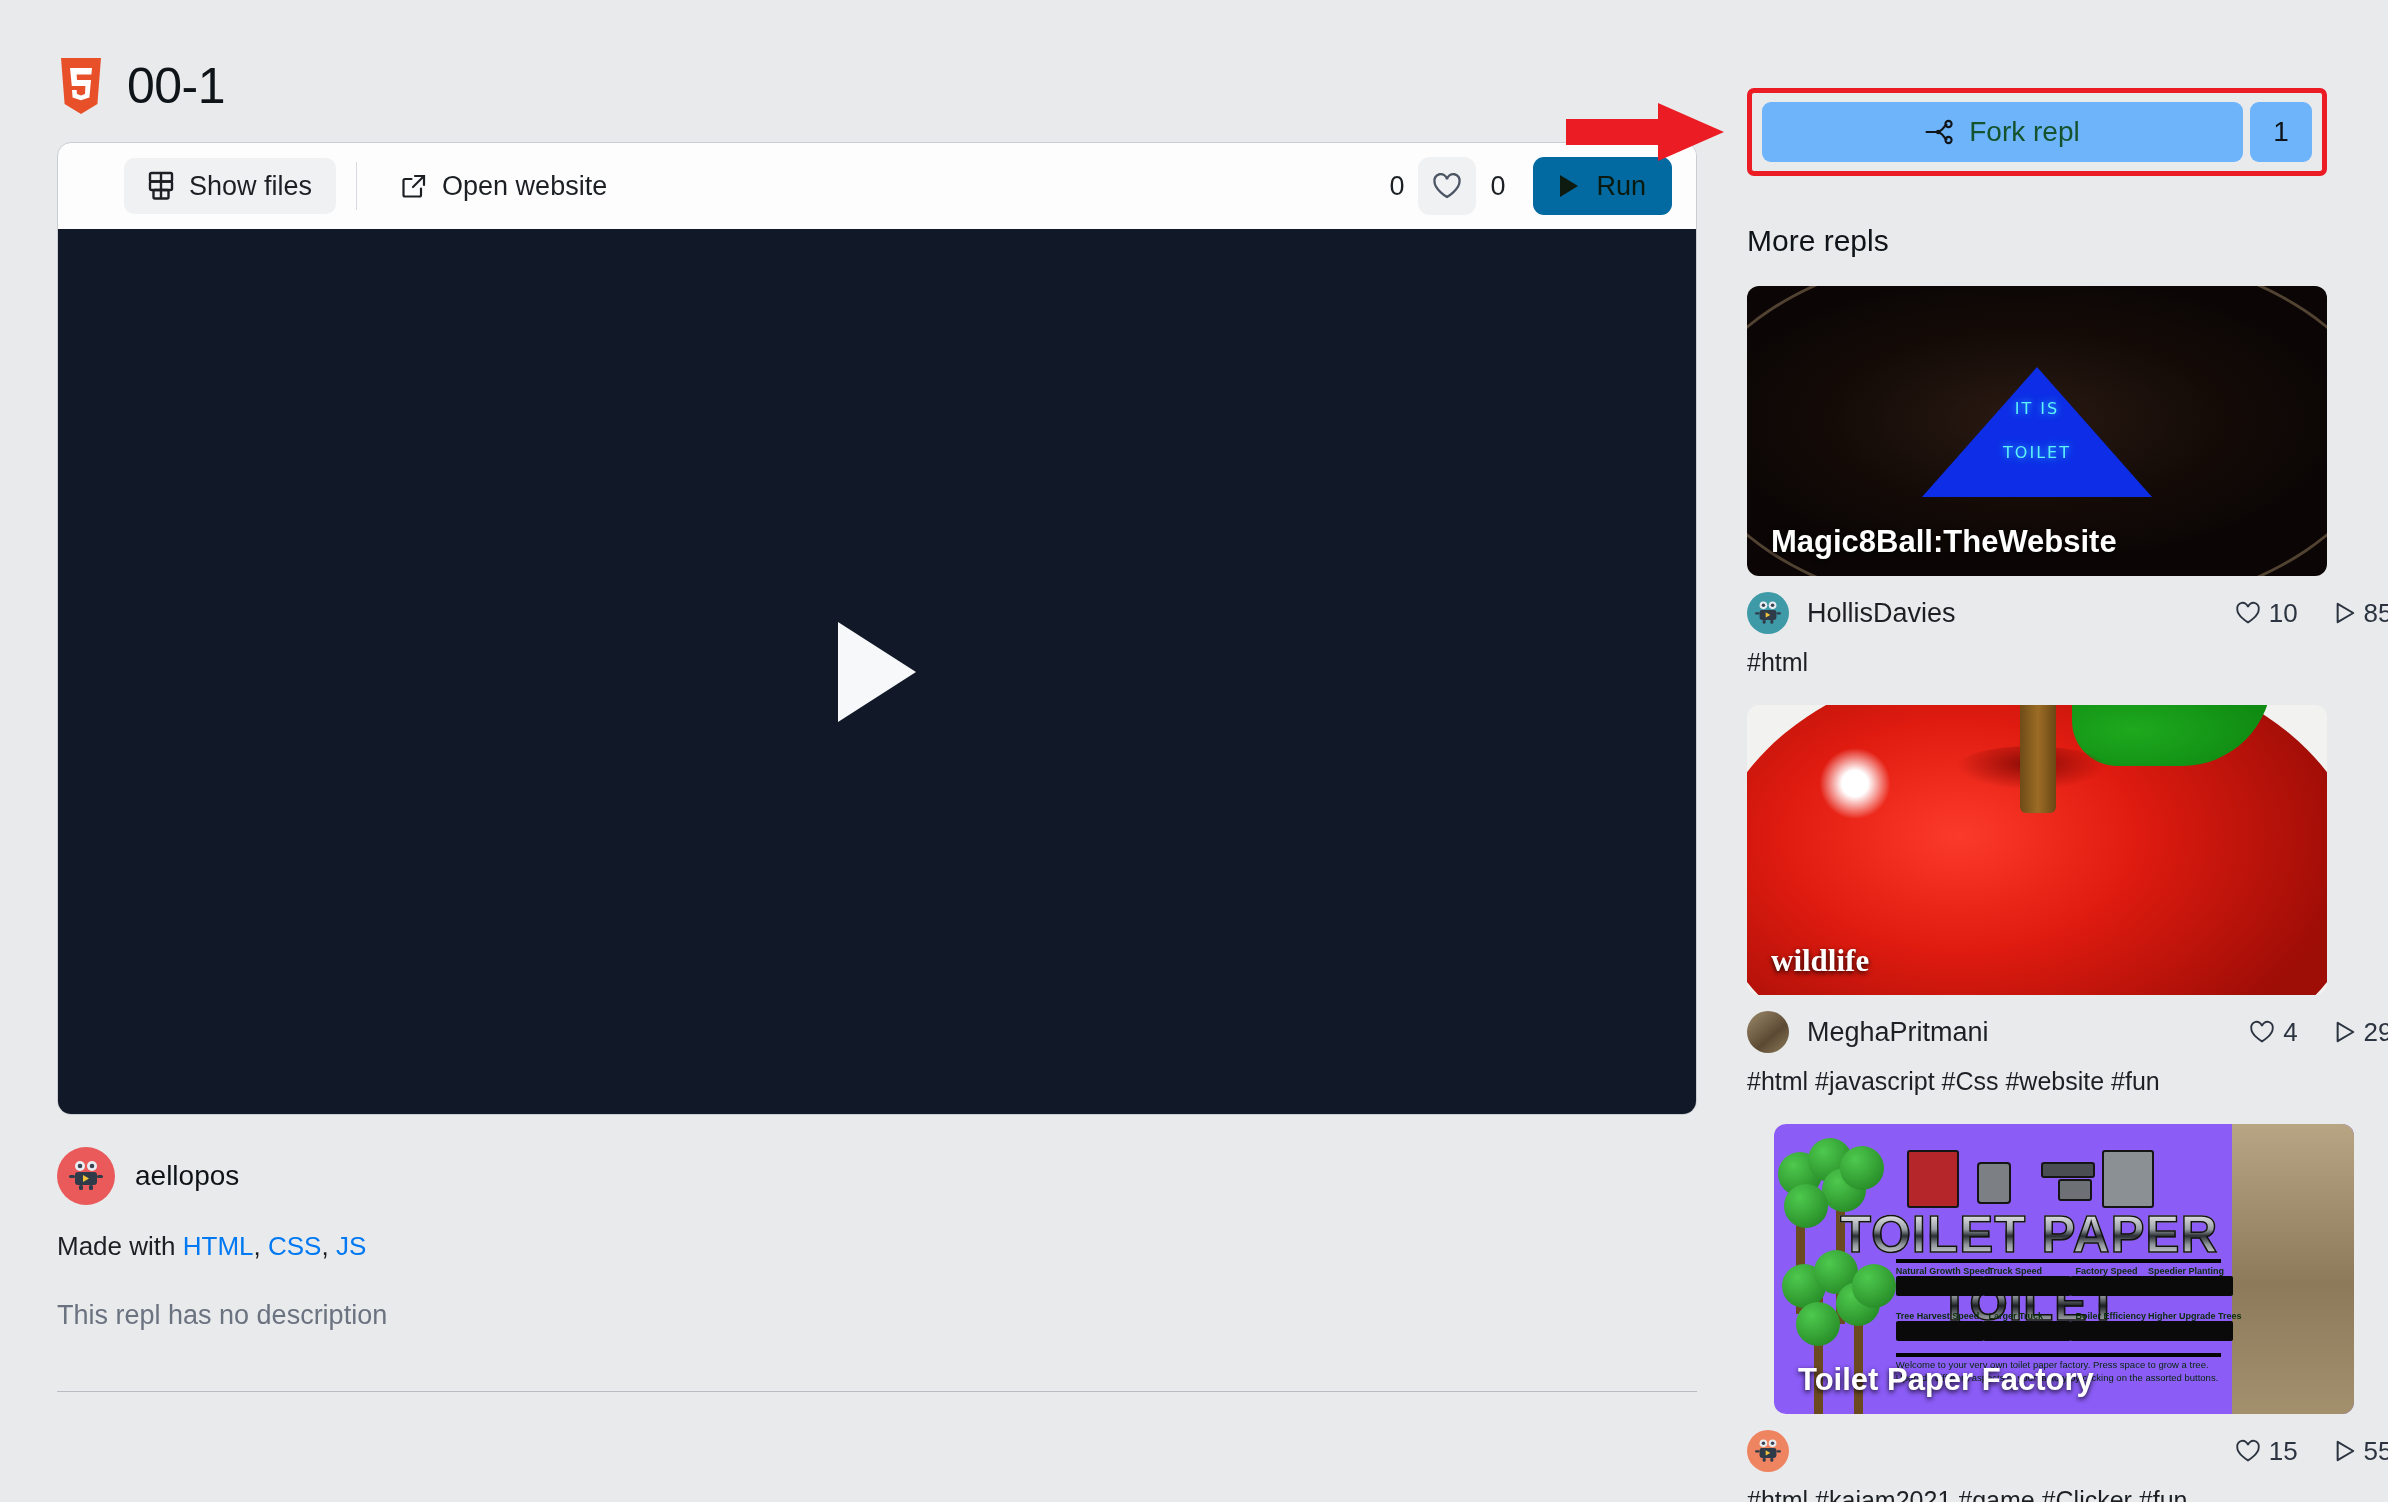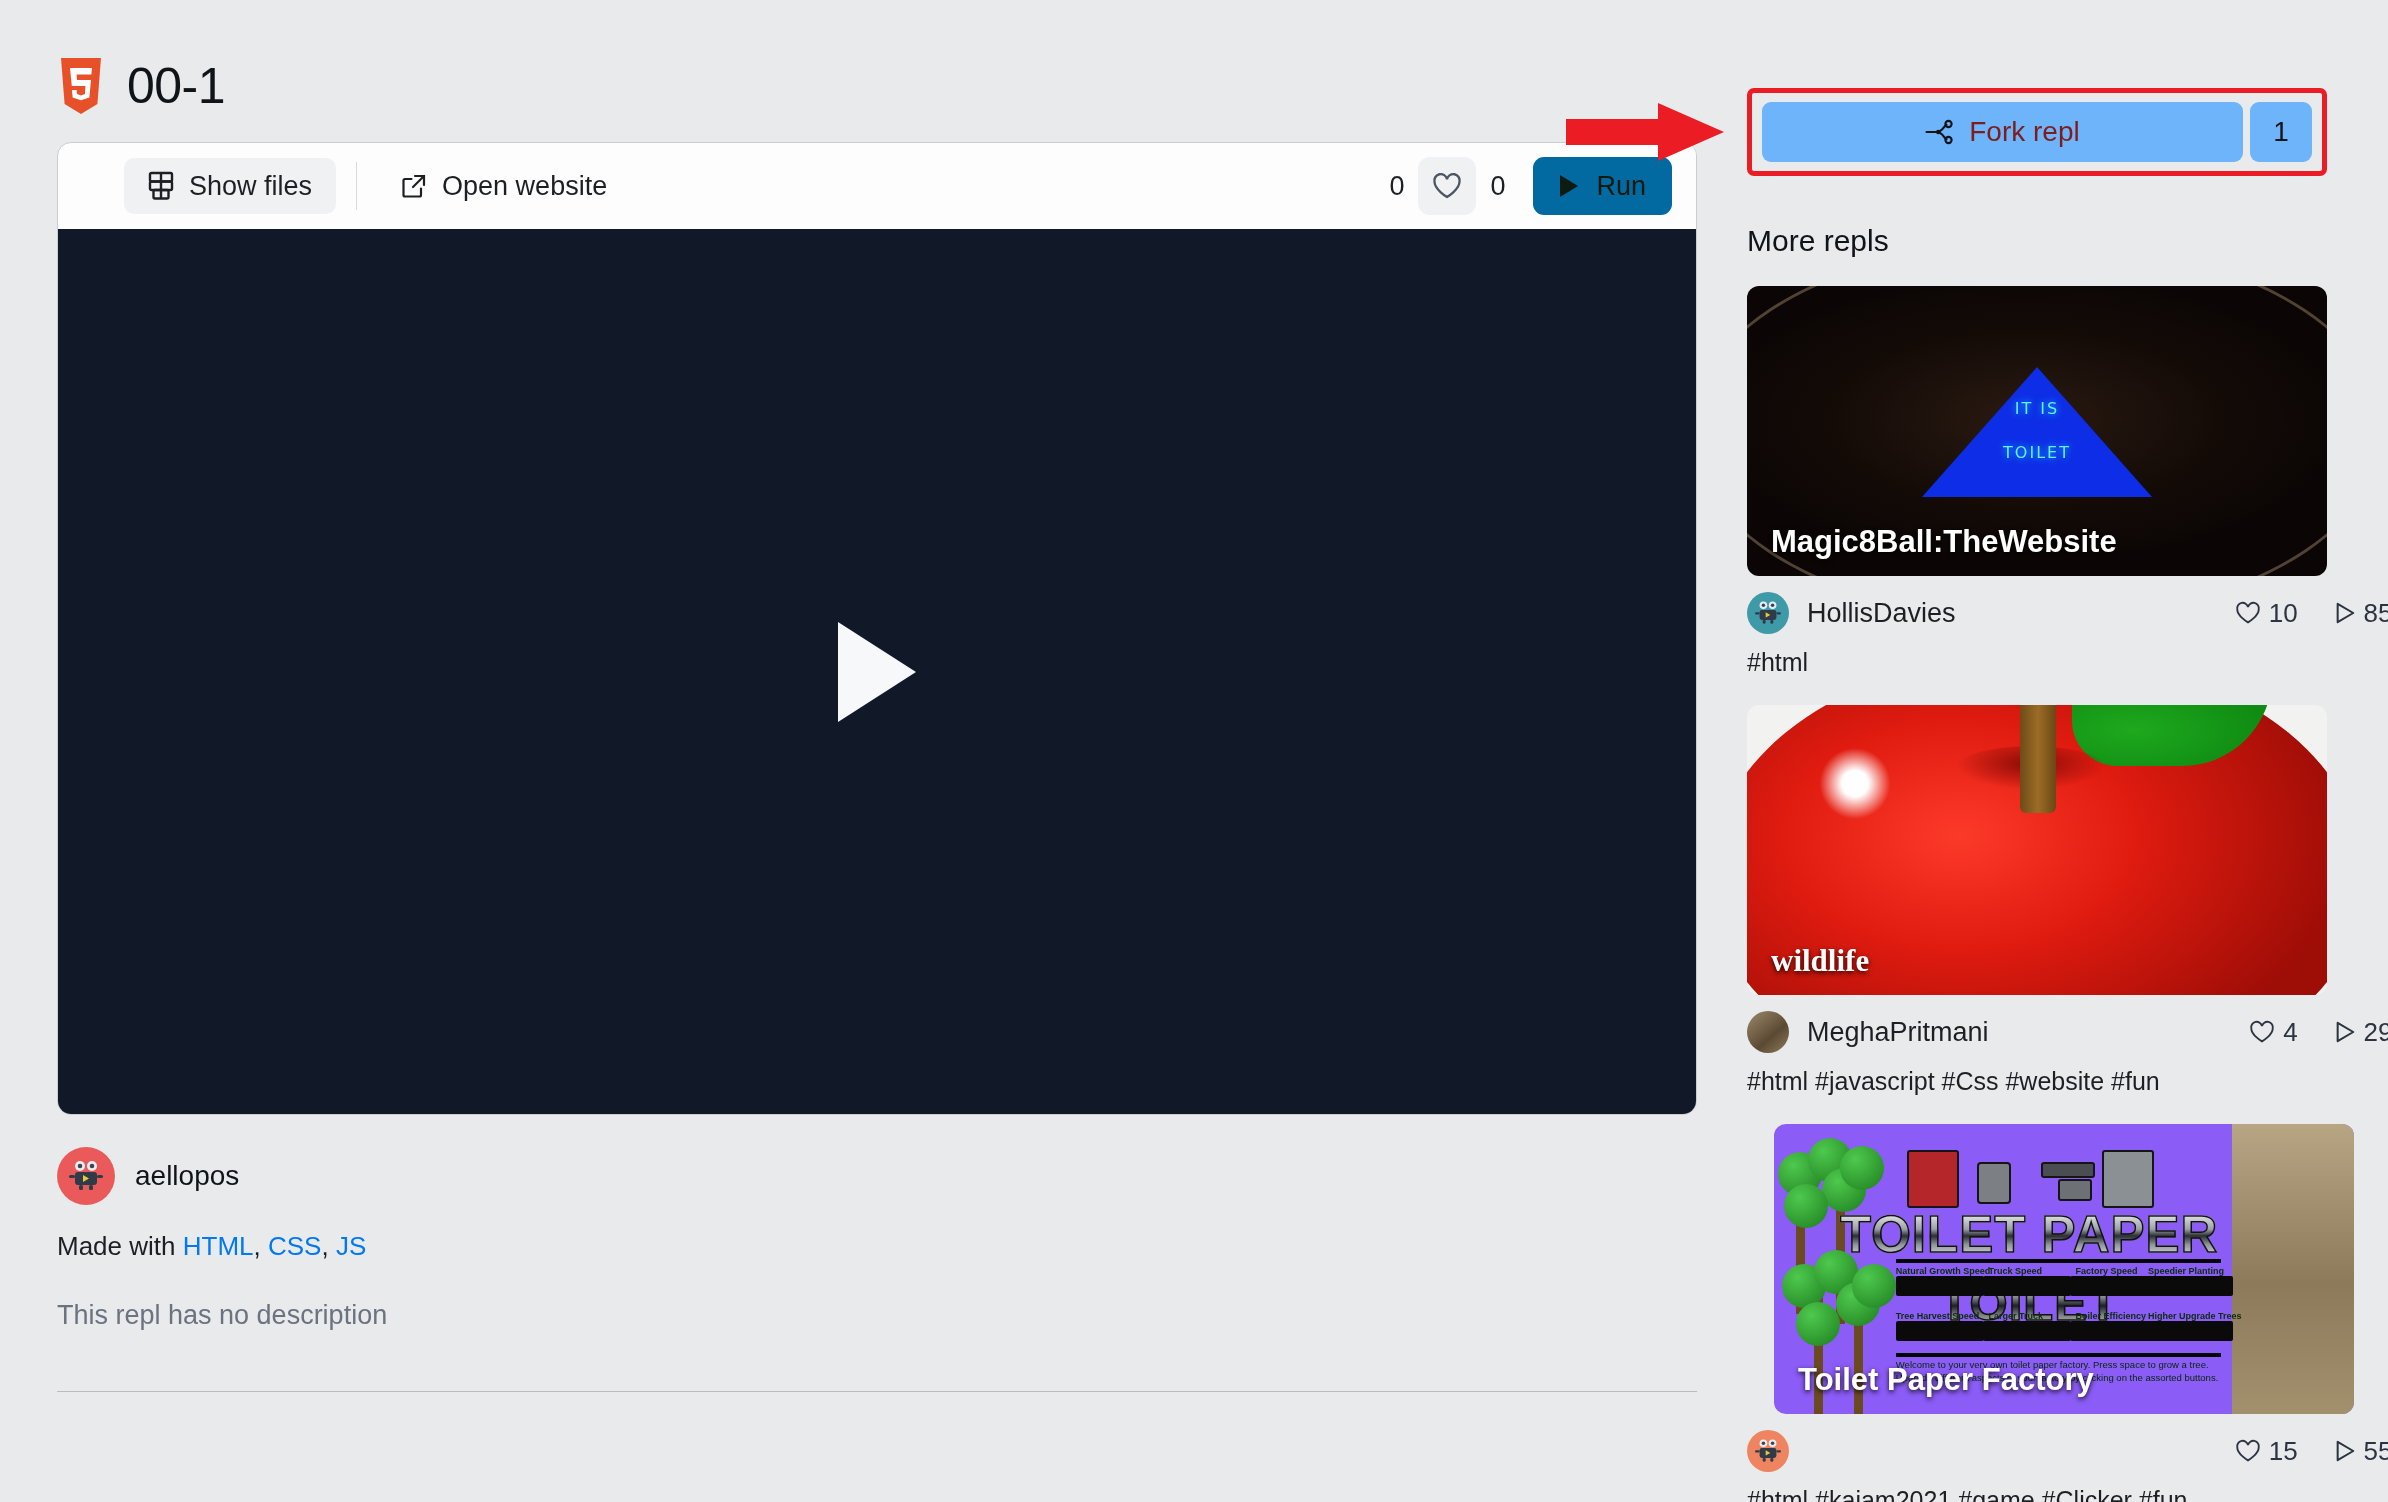--- a/index.html
+++ b/index.html
@@ -98,21 +98,21 @@
     border: 5px solid #ec1c24;
     border-radius: 7px;
     padding: 9px 10px;
     display: flex; align-items: stretch; gap: 7px;
     background: #e9eaec;
   }
   .fork-btn {
     flex: 1 1 auto; height: 60px;
     background: #6db4fb; border: none; border-radius: 9px;
     display: flex; align-items: center; justify-content: center; gap: 16px;
-    font-size: 28px; color: #7f1d1d; cursor: pointer;
+    font-size: 28px; color: #14532d; cursor: pointer;
   }
   .fork-count {
     width: 62px; height: 60px; background: #6db4fb; border-radius: 9px;
     display: flex; align-items: center; justify-content: center;
     font-size: 28px; color: #0f1419; cursor: pointer;
   }
   .arrow {
     position: absolute; right: 100%; top: 50%;
     transform: translateY(-50%); margin-right: 26px;
     width: 160px; height: 62px;

